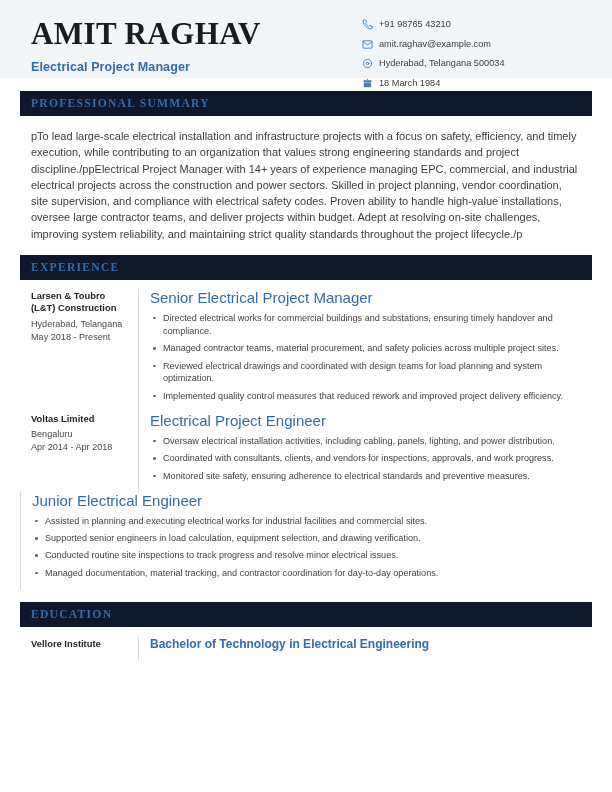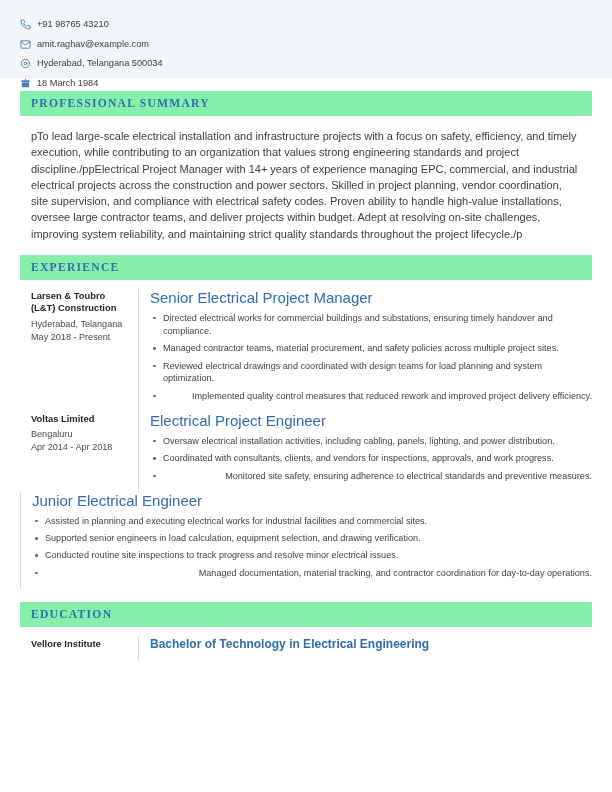--- a/index.html
+++ b/index.html
@@ -78,21 +78,21 @@
     color: #4a7fb5;
   }
   .contact-icon svg { display: block; }
 
   
   .body-area {
     padding: 0 20px;
   }
   .section { margin: 0; }
   .section-bar {
-    background: #86efac;
+    background: #0f172a;
     padding: 6px 11px 6px 11px;
     box-sizing: border-box;
   }
   .section-title {
     font-family: "Liberation Serif", serif;
     font-size: 11.6px;
     font-weight: bold;
     letter-spacing: 1.25px;
     color: #2f6dad;
     margin: 0;
@@ -156,21 +156,21 @@
     list-style: none;
   }
   ul.bullets li {
     position: relative;
     padding-left: 13px;
     font-size: 9.1px;
     line-height: 1.42;
     color: #434343;
     margin-bottom: 4.5px;
   }
-  ul.bullets li:last-child { margin-bottom: 0; text-align: right; }
+  ul.bullets li:last-child { margin-bottom: 0; }
   ul.bullets li::before {
     content: "";
     position: absolute;
     left: 3px;
     top: 5px;
     width: 2.6px;
     height: 2.6px;
     background: #6b6b6b;
     border-radius: 50%;
   }
@@ -208,20 +208,24 @@
   }
   .spacer-sm { height: 13px; }
   .spacer-xs { height: 9px; }
 </style>
 </head>
 <body>
 
 <div class="page">
 
   <div class="header">
+    <div class="header-left">
+      <h1 class="name">AMIT RAGHAV</h1>
+      <div class="job-title">Electrical Project Manager</div>
+    </div>
     <div class="contact">
 
       <div class="contact-row">
         <span class="contact-icon">
           <svg width="11" height="11" viewBox="0 0 24 24" fill="none" stroke="currentColor" stroke-width="2" stroke-linecap="round" stroke-linejoin="round">
             <path d="M22 16.92v3a2 2 0 0 1-2.18 2 19.79 19.79 0 0 1-8.63-3.07 19.5 19.5 0 0 1-6-6A19.79 19.79 0 0 1 2.12 4.18 2 2 0 0 1 4.11 2h3a2 2 0 0 1 2 1.72c.13.96.36 1.9.68 2.81a2 2 0 0 1-.45 2.11L8.09 9.91a16 16 0 0 0 6 6l1.27-1.27a2 2 0 0 1 2.11-.45c.91.32 1.85.55 2.81.68A2 2 0 0 1 22 16.92z"></path>
           </svg>
         </span>
         <span>+91 98765 43210</span>
       </div>

